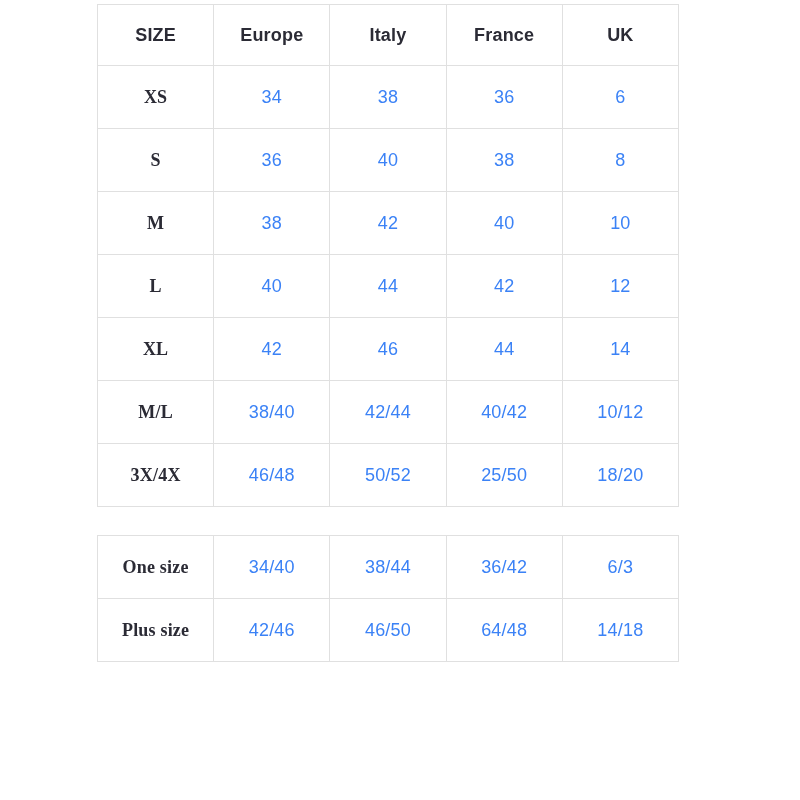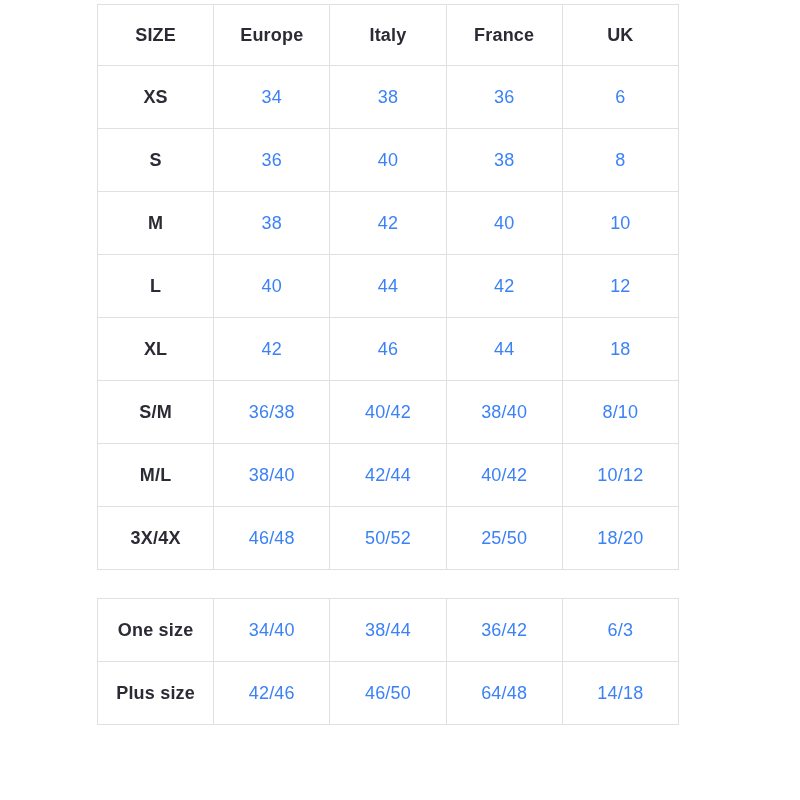--- a/index.html
+++ b/index.html
@@ -47,20 +47,21 @@
     color: #2b2b35;
   }
   tbody td {
     height: 63px;
     font-weight: normal;
     color: #3b82f6;
   }
   tbody td.size-col {
     font-weight: bold;
     color: #2b2b35;
+    font-family: Liberation Serif, serif;
   }
 </style>
 </head>
 <body>
 
 <div class="page">
   <div class="tables-wrap">
 
     <table class="primary">
       <thead>
@@ -99,28 +100,21 @@
             <td>40</td>
             <td>44</td>
             <td>42</td>
             <td>12</td>
           </tr>
           <tr>
             <td class="size-col">XL</td>
             <td>42</td>
             <td>46</td>
             <td>44</td>
-            <td>18</td>
-          </tr>
-          <tr>
-            <td class="size-col">S/M</td>
-            <td>36/38</td>
-            <td>40/42</td>
-            <td>38/40</td>
-            <td>8/10</td>
+            <td>14</td>
           </tr>
           <tr>
             <td class="size-col">M/L</td>
             <td>38/40</td>
             <td>42/44</td>
             <td>40/42</td>
             <td>10/12</td>
           </tr>
           <tr>
             <td class="size-col">3X/4X</td>

